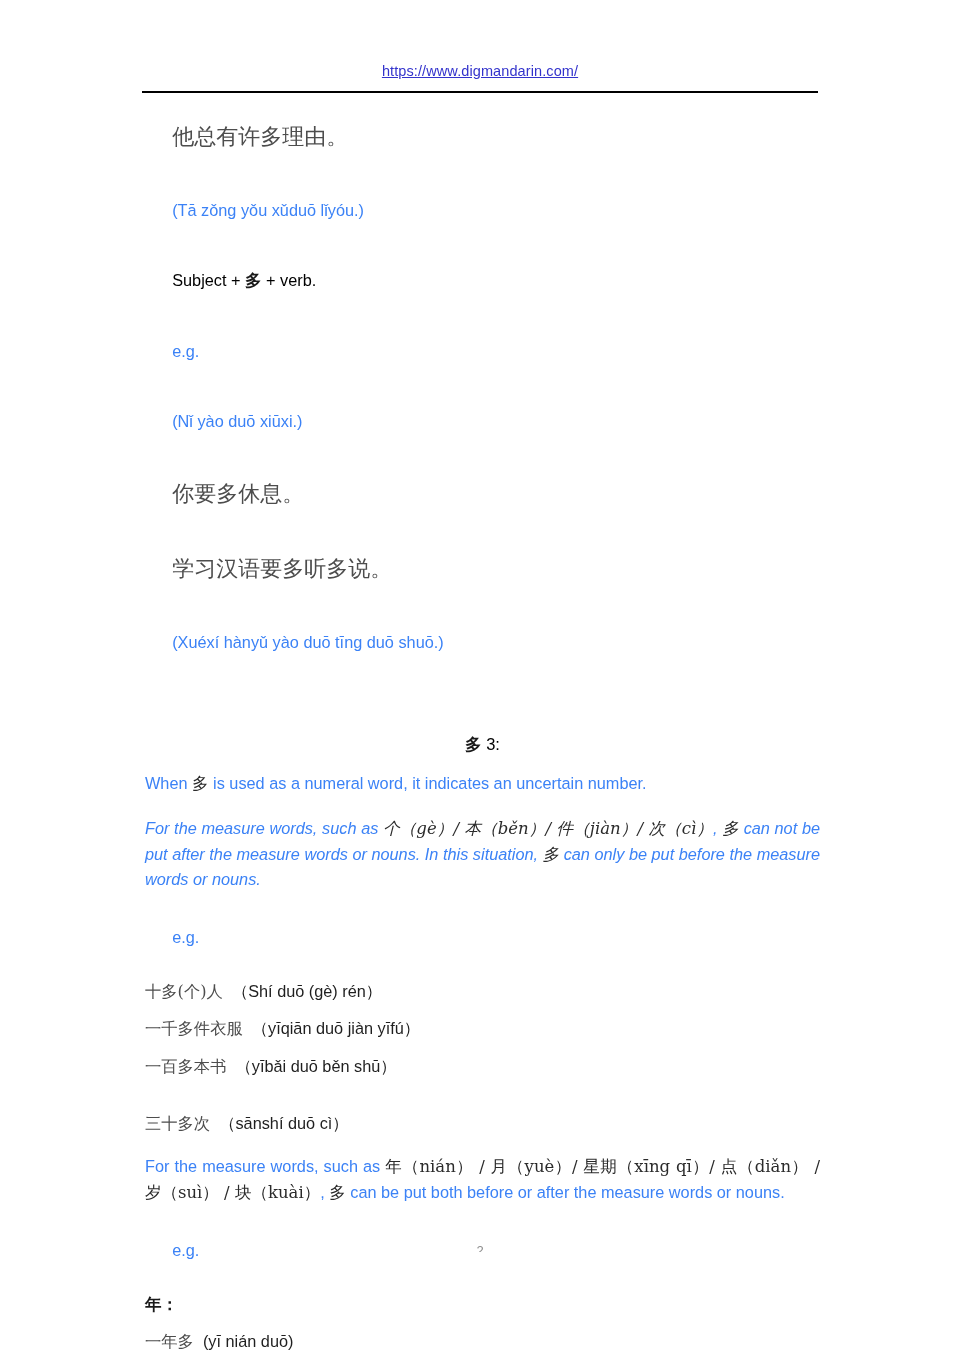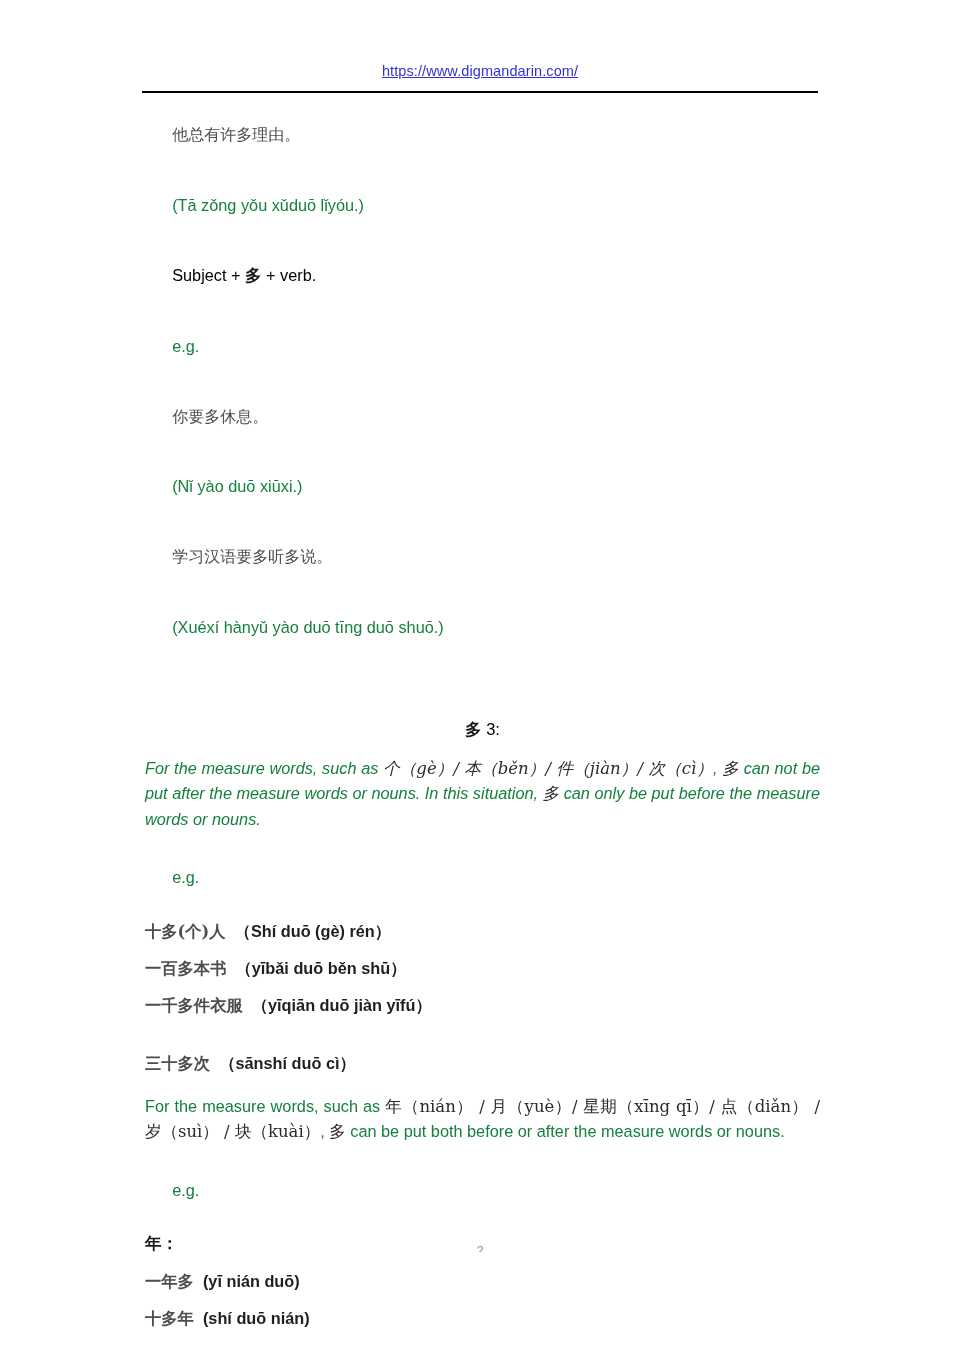--- a/index.html
+++ b/index.html
@@ -68,30 +68,30 @@
     margin-bottom: 21px;
   }
   .row-tight {
     margin-bottom: 20px;
   }
 
   
   .cn {
     font-family: "DejaVu Serif", "Liberation Serif", serif;
     color: #4d4d4d;
-    font-size: 16px;
+    font-size: 22px;
   }
   .cn-dark {
     font-family: "DejaVu Serif", "Liberation Serif", serif;
     color: #2b2b2b;
     font-size: 16.5px;
   }
   .latin {
     font-family: "Liberation Sans", sans-serif;
-    color: #15803d;
+    color: #3b82f6;
   }
 
   .bold {
     font-weight: normal;
     color: #000000;
   }
   .cn-bold {
     font-family: "DejaVu Serif", "Liberation Serif", serif;
     font-weight: bold;
     color: #1a1a1a;
@@ -118,21 +118,20 @@
   .sub-heading {
     font-size: 16.5px;
     line-height: 1;
   }
 
   .gap-lg { height: 70px; }
 
   .ex-line {
     font-size: 16.3px;
     line-height: 1;
-    font-weight: bold;
   }
   .ex-cn {
     font-family: "DejaVu Serif", "Liberation Serif", serif;
     color: #4d4d4d;
   }
   .ex-py {
     font-family: "Liberation Sans", sans-serif;
     color: #1f1f1f;
   }
 
@@ -173,58 +172,61 @@
 
     <div class="row line">
       <span class="latin bold">Subject + </span><span class="cn-bold">多</span><span class="latin bold"> + verb.</span>
     </div>
 
     <div class="row line">
       <span class="latin">e.g.</span>
     </div>
 
     <div class="row line">
+      <span class="latin">(Nǐ yào duō xiūxi.)</span>
+    </div>
+
+    <div class="row line">
       <span class="cn">你要多休息。</span>
-    </div>
-
-    <div class="row line">
-      <span class="latin">(Nǐ yào duō xiūxi.)</span>
     </div>
 
     <div class="row line">
       <span class="cn">学习汉语要多听多说。</span>
     </div>
 
     <div class="line">
       <span class="latin">(Xuéxí hànyǔ yào duō tīng duō shuō.)</span>
     </div>
 
     <div class="gap-lg"></div>
 
     <div class="sec-heading" style="margin-bottom:17px;">
       <span class="cn-bold">多</span><span class="latin bold"> 3:</span>
     </div>
 
+    <div class="para" style="margin-bottom:20px;">
+      <span class="latin">When </span><span class="cn-dark">多</span><span class="latin"> is used as a numeral word, it indicates an uncertain number.</span>
+    </div>
 
     <div class="para" style="margin-bottom:21px;font-style:italic;">
       <span class="latin">For the measure words, such as </span><span class="cn-dark">个（gè）/ 本（běn）/ 件（jiàn）/ 次（cì）</span><span class="latin">, </span><span class="cn-dark">多</span><span class="latin"> can not be put after the measure words or nouns. In this situation, </span><span class="cn-dark">多</span><span class="latin"> can only be put before the measure words or nouns.</span>
     </div>
 
     <div class="row line">
       <span class="latin">e.g.</span>
     </div>
 
     <div class="row-tight ex-line">
       <span class="ex-cn">十多(个)人</span><span class="ex-py">&nbsp;&nbsp;</span><span class="ex-py">（Shí duō (gè) rén）</span>
     </div>
     <div class="row-tight ex-line">
+      <span class="ex-cn">一千多件衣服</span><span class="ex-py">&nbsp;&nbsp;</span><span class="ex-py">（yīqiān duō jiàn yīfú）</span>
+    </div>
+    <div class="row-tight ex-line">
       <span class="ex-cn">一百多本书</span><span class="ex-py">&nbsp;&nbsp;</span><span class="ex-py">（yībǎi duō běn shū）</span>
-    </div>
-    <div class="row-tight ex-line">
-      <span class="ex-cn">一千多件衣服</span><span class="ex-py">&nbsp;&nbsp;</span><span class="ex-py">（yīqiān duō jiàn yīfú）</span>
     </div>
     <div class="ex-line" style="margin-bottom:22px;margin-top:40px;">
       <span class="ex-cn">三十多次</span><span class="ex-py">&nbsp;&nbsp;</span><span class="ex-py">（sānshí duō cì）</span>
     </div>
 
     <div class="para" style="margin-bottom:21px;">
       <span class="latin">For the measure words, such as </span><span class="cn-dark">年（nián） / 月（yuè）/ 星期（xīng qī）/ 点（diǎn） / 岁（suì） / 块（kuài）</span><span class="latin">, </span><span class="cn-dark">多</span><span class="latin"> can be put both before or after the measure words or nouns.</span>
     </div>
 
     <div class="row line">

